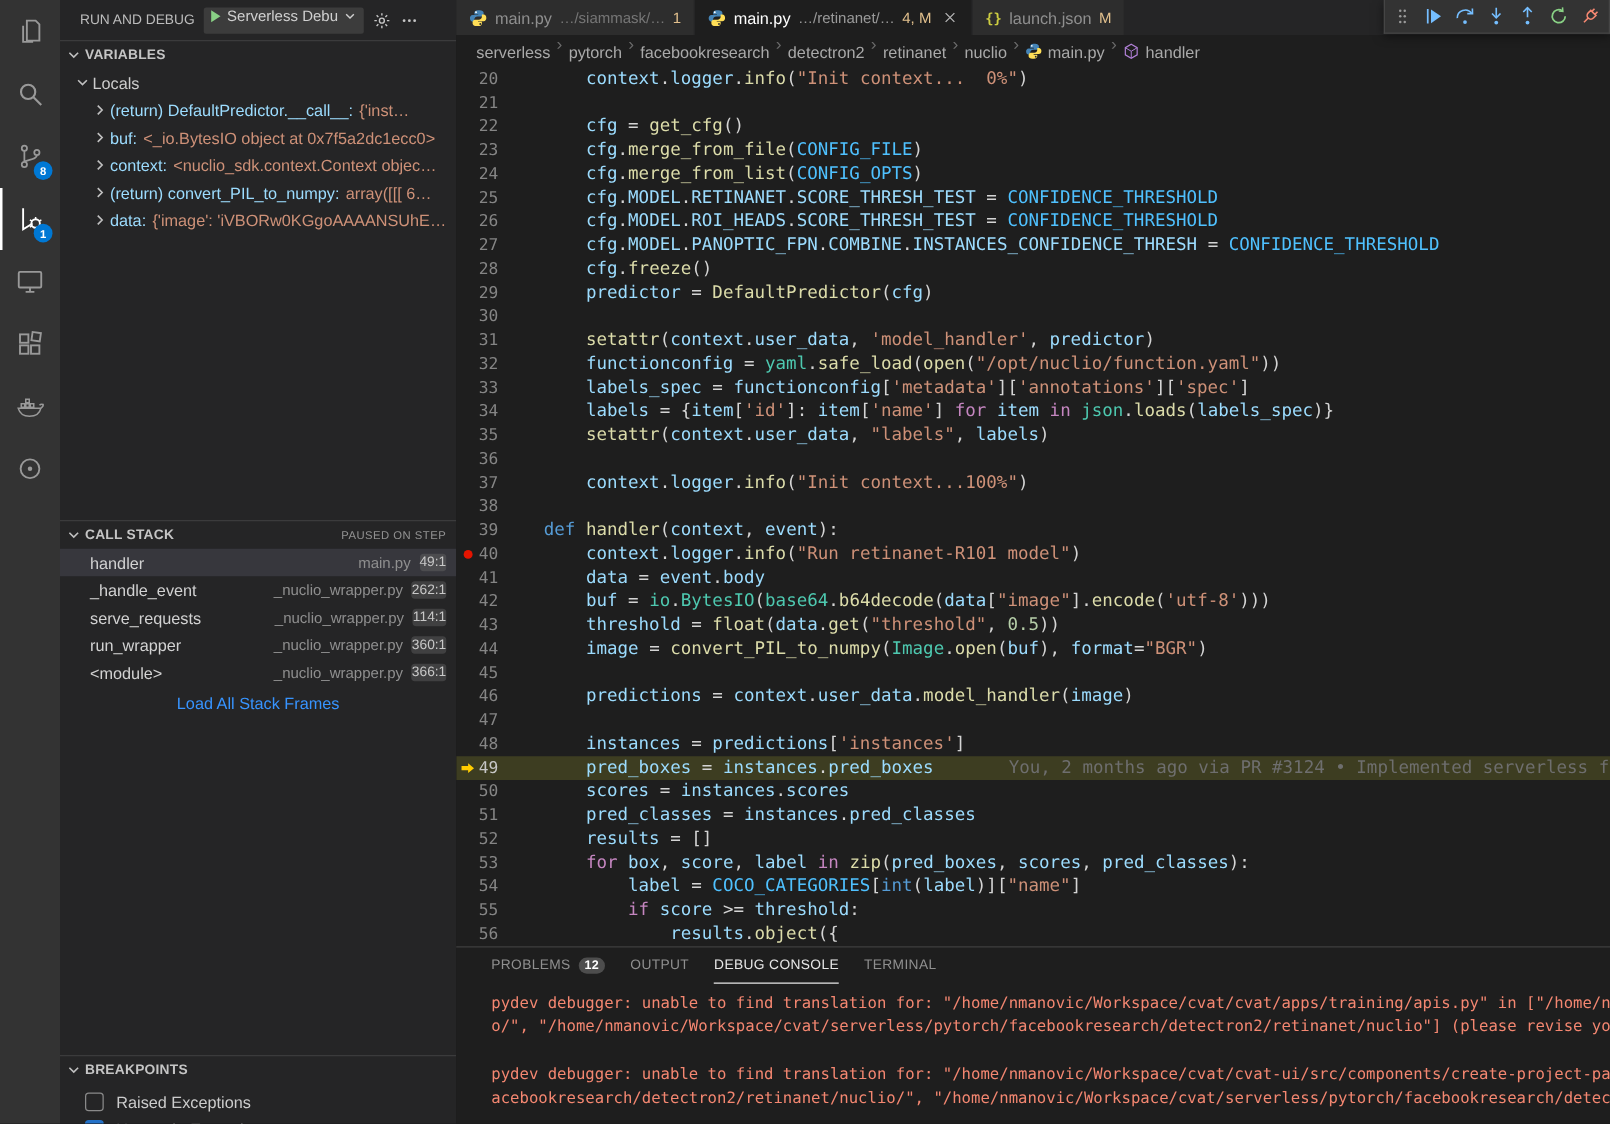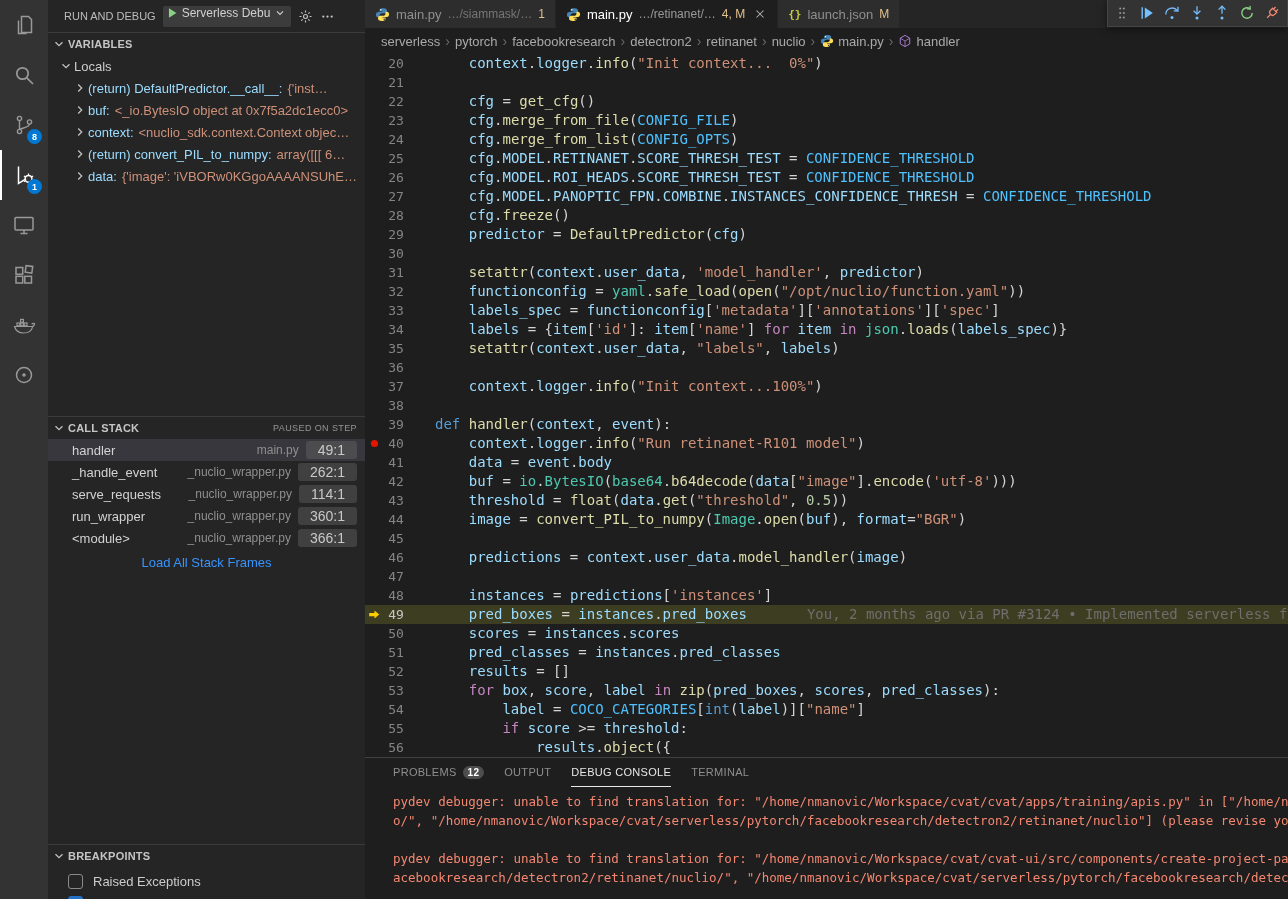--- a/index.html
+++ b/index.html
@@ -33,49 +33,49 @@
 .tree-row{height:22px;display:flex;align-items:center;white-space:nowrap;overflow:hidden;cursor:pointer}
 .scope-row{padding-left:10px;color:#ccc}
 .var-row{padding-left:24px}
 .var-name{color:var(--syn-variable,#9cdcfe);margin-right:5px}
 .var-value{color:var(--syn-string,#ce9178)}
 .paused-status{margin-left:auto;font-size:9px;font-weight:400;color:rgba(204,204,204,.65);letter-spacing:.4px}
 .frame{height:22px;display:flex;align-items:center;padding:0 8px 0 24px;white-space:nowrap;cursor:pointer}
 .frame.selected{background:#37373d}
 .frame-name{color:#d2d2d2}
 .frame-file{margin-left:auto;color:#8f8f8f;font-size:12px}
-.frame-pos{margin-left:7px;background:rgba(110,110,110,.38);border-radius:3px;padding:1px 12px;font-size:14px;color:#c8c8c8}
+.frame-pos{margin-left:7px;background:rgba(110,110,110,.38);border-radius:3px;padding:1px 0;font-size:11px;color:#c8c8c8}
 .load-link{height:22px;display:flex;align-items:center;justify-content:center;color:var(--link-blue,#3794ff);cursor:pointer;margin-top:2px}
 .bp-row{height:22px;display:flex;align-items:flex-end;gap:10px;padding-left:20px}
 .cb{width:15px;height:15px;border:1px solid #8a8a8a;border-radius:3px;display:flex;align-items:center;justify-content:center;cursor:pointer}
 .cb.checked{background:#2472c8;border-color:#2472c8}
 .cb svg{width:12px;height:12px}
 .bp-label{color:#ccc}
 
 .main{position:absolute;left:365px;top:0;right:0;bottom:0;background:var(--bg-editor,#1e1e1e)}
 .tab-bar{height:28px;background:var(--bg-sidebar,#252526);display:flex;align-items:stretch}
 .tab{display:flex;align-items:center;gap:6px;padding:0 10px;background:var(--bg-tab-inactive,#2d2d2d);color:#8f8f8f;font-size:13px;border-right:1px solid #252526;cursor:pointer;white-space:nowrap}
 .tab.active{background:var(--bg-editor,#1e1e1e);color:#fff}
 .tab .icon svg{width:15px;height:15px}
 .tab-detail{font-size:12px;color:#767676}
 .tab.active .tab-detail{color:#9a9a9a}
 .tab-badge{font-size:12px;color:var(--modified-orange,#e2c08d)}
 .tab-close{display:flex;color:#b6b6b6;margin-left:2px;cursor:pointer}
 .tab-close svg{width:14px;height:14px}
 .json-glyph{color:#cbcb41;font-weight:700;font-size:11px;font-family:"DejaVu Sans Mono",monospace}
-.breadcrumbs{height:26px;display:flex;align-items:center;gap:5px;padding-left:16px;color:#a9a9a9;white-space:nowrap}
+.breadcrumbs{height:26px;display:flex;gap:5px;padding-left:16px;color:#a9a9a9;white-space:nowrap}
 .crumb{display:flex;align-items:center;gap:4px;cursor:pointer}
 .crumb .icon svg{width:14px;height:14px}
 .crumb-sep{color:#6a6a6a;font-size:14px;line-height:1}
 .editor{height:703px;overflow:hidden;font-family:"Dej aVu Sans Mono","DejaVu Sans Mono","Liberation Mono",monospace;font-size:14px}
 .code-line{display:flex;height:19px;line-height:19px;white-space:pre}
 .code-line.current{background:var(--debug-line-highlight,rgba(255,255,60,.14))}
 .ln-margin{flex:none;width:18px;display:flex;align-items:center;justify-content:center}
 .ln-margin svg{width:13px;height:13px}
-.ln-num{flex:none;width:26px;text-align:center;color:#858585;font-size:13px}
+.ln-num{flex:none;width:26px;text-align:left;color:#858585;font-size:13px}
 .code-line.current .ln-num{color:#c6c6c6}
 .ln-code{padding-left:26px}
 .c-p{color:var(--syn-default,#d4d4d4)}
 .c-v{color:var(--syn-variable,#9cdcfe)}
 .c-f{color:var(--syn-function,#dcdcaa)}
 .c-k{color:var(--syn-keyword,#569cd6)}
 .c-c{color:var(--syn-control,#c586c0)}
 .c-b{color:var(--syn-constant,#4fc1ff)}
 .c-s{color:var(--syn-string,#ce9178)}
 .c-n{color:var(--syn-number,#b5cea8)}

